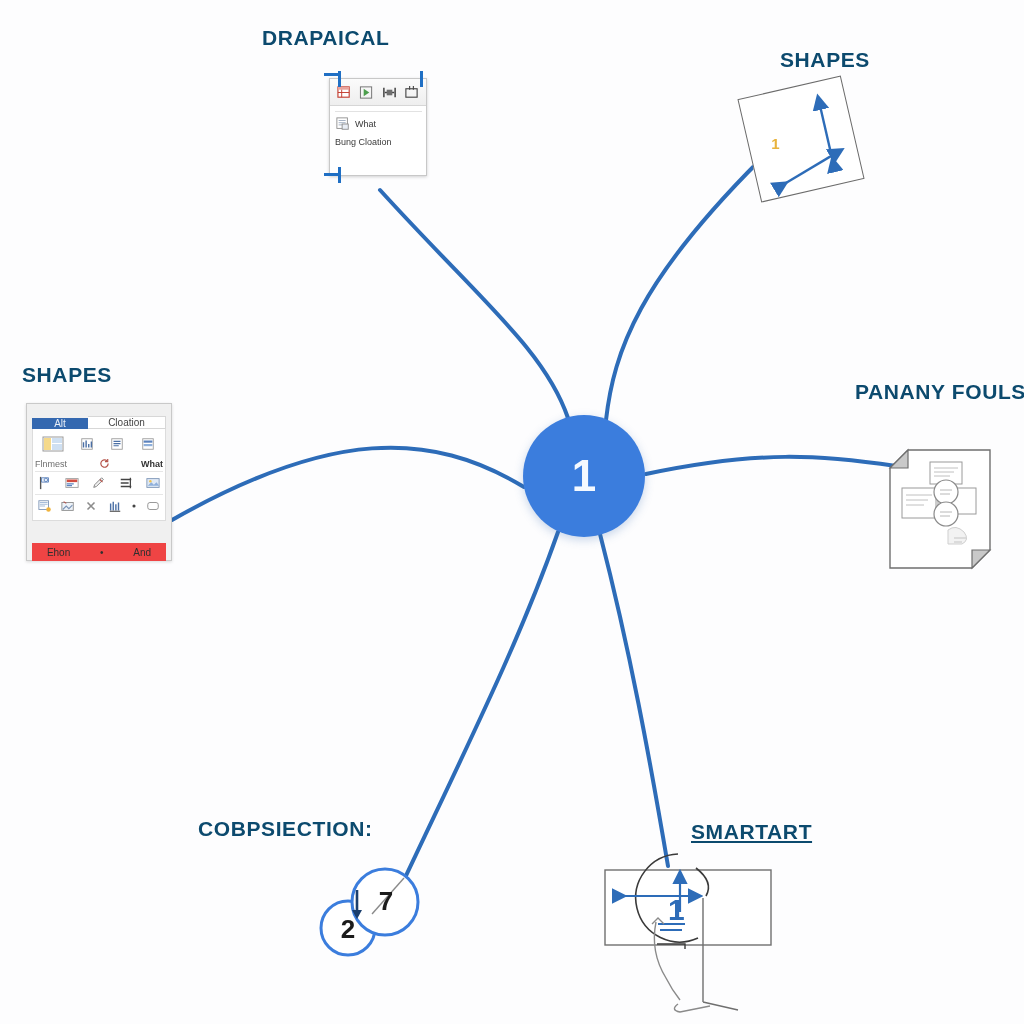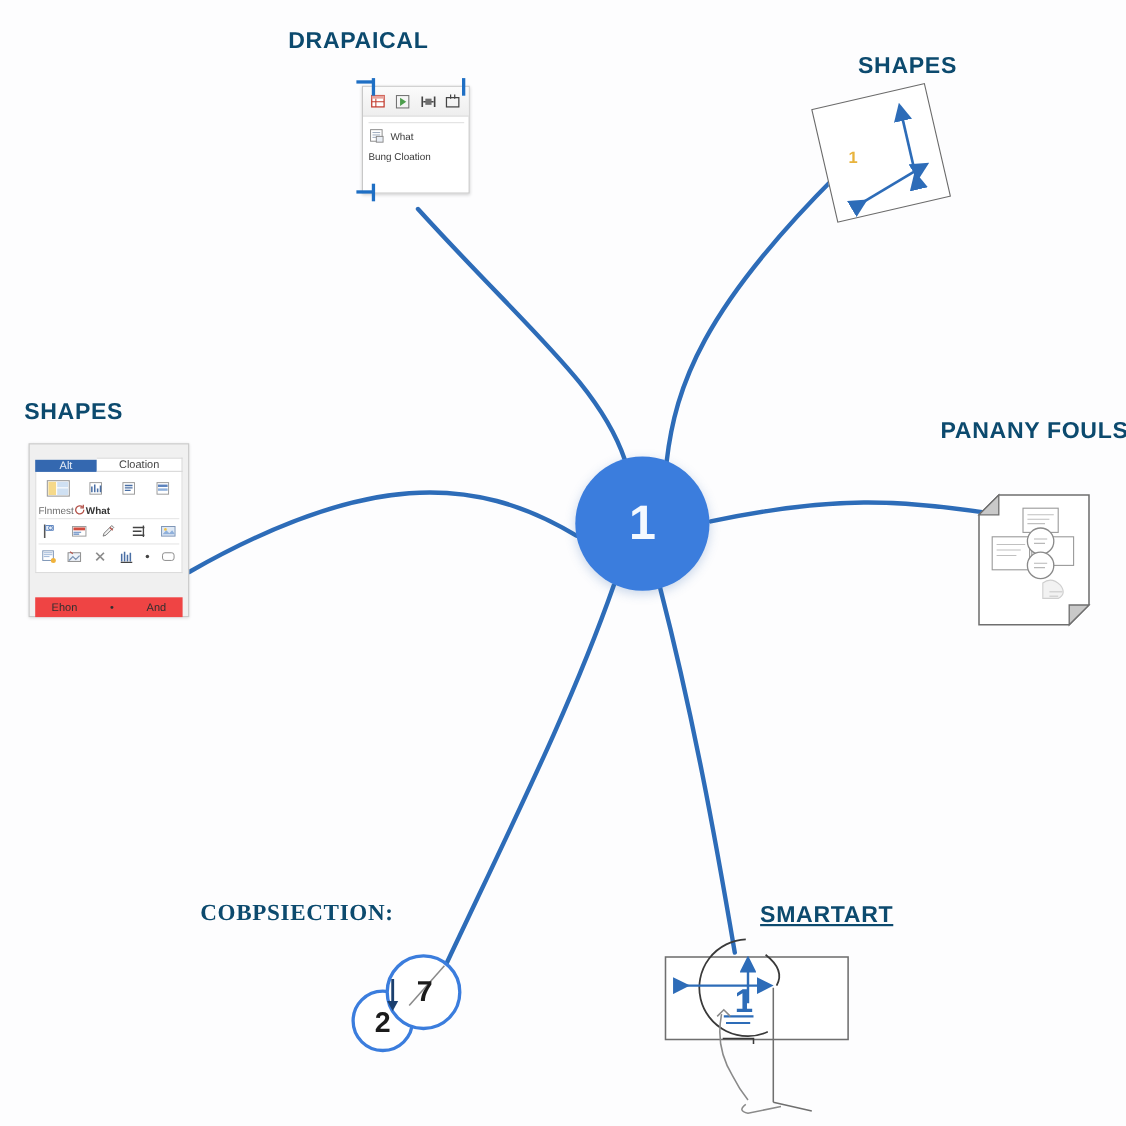--- a/index.html
+++ b/index.html
@@ -51,21 +51,21 @@
     font-size: 21px;
     font-weight: bold;
     letter-spacing: 0.6px;
     white-space: nowrap;
     z-index: 6;
   }
   .lbl-graphical { left: 262px; top: 26px; }
   .lbl-shapes-tr { left: 780px; top: 48px; }
   .lbl-shapes-l  { left: 22px;  top: 363px; }
   .lbl-pages     { left: 855px; top: 380px; }
-  .lbl-connect   { left: 182px; top: 817px; font-family: Liberation Serif, serif; }
+  .lbl-connect   { left: 198px; top: 817px; }
   .lbl-smartart  { left: 691px; top: 820px; text-decoration: underline; }
 
   
   .art { position: absolute; z-index: 4; }
 
   
   #popup-toolbar {
     left: 305px; top: 78px;
     width: 96px; height: 96px;
     background: #ffffff;
@@ -146,21 +146,21 @@
     background: #ffffff;
     border: 1px solid #dcdcdc;
     border-top: none;
     padding: 3px 2px;
   }
   #ribbon-panel .grow {
     display: flex; align-items: center; justify-content: space-around;
     height: 24px;
   }
   #ribbon-panel .capt {
-    display: flex; align-items: center; justify-content: flex-start;
+    display: flex; align-items: center; justify-content: space-between;
     font-size: 9px; color: #6f6f6f; height: 15px;
   }
   #ribbon-panel .capt b { color: #333; font-weight: bold; }
   #ribbon-panel .iconrow {
     display: flex; align-items: center; justify-content: space-between;
     height: 22px; padding: 0 2px;
     border-top: 1px solid #e6e6e6;
   }
   #ribbon-panel .footer {
     display: flex; align-items: center; justify-content: space-around;

